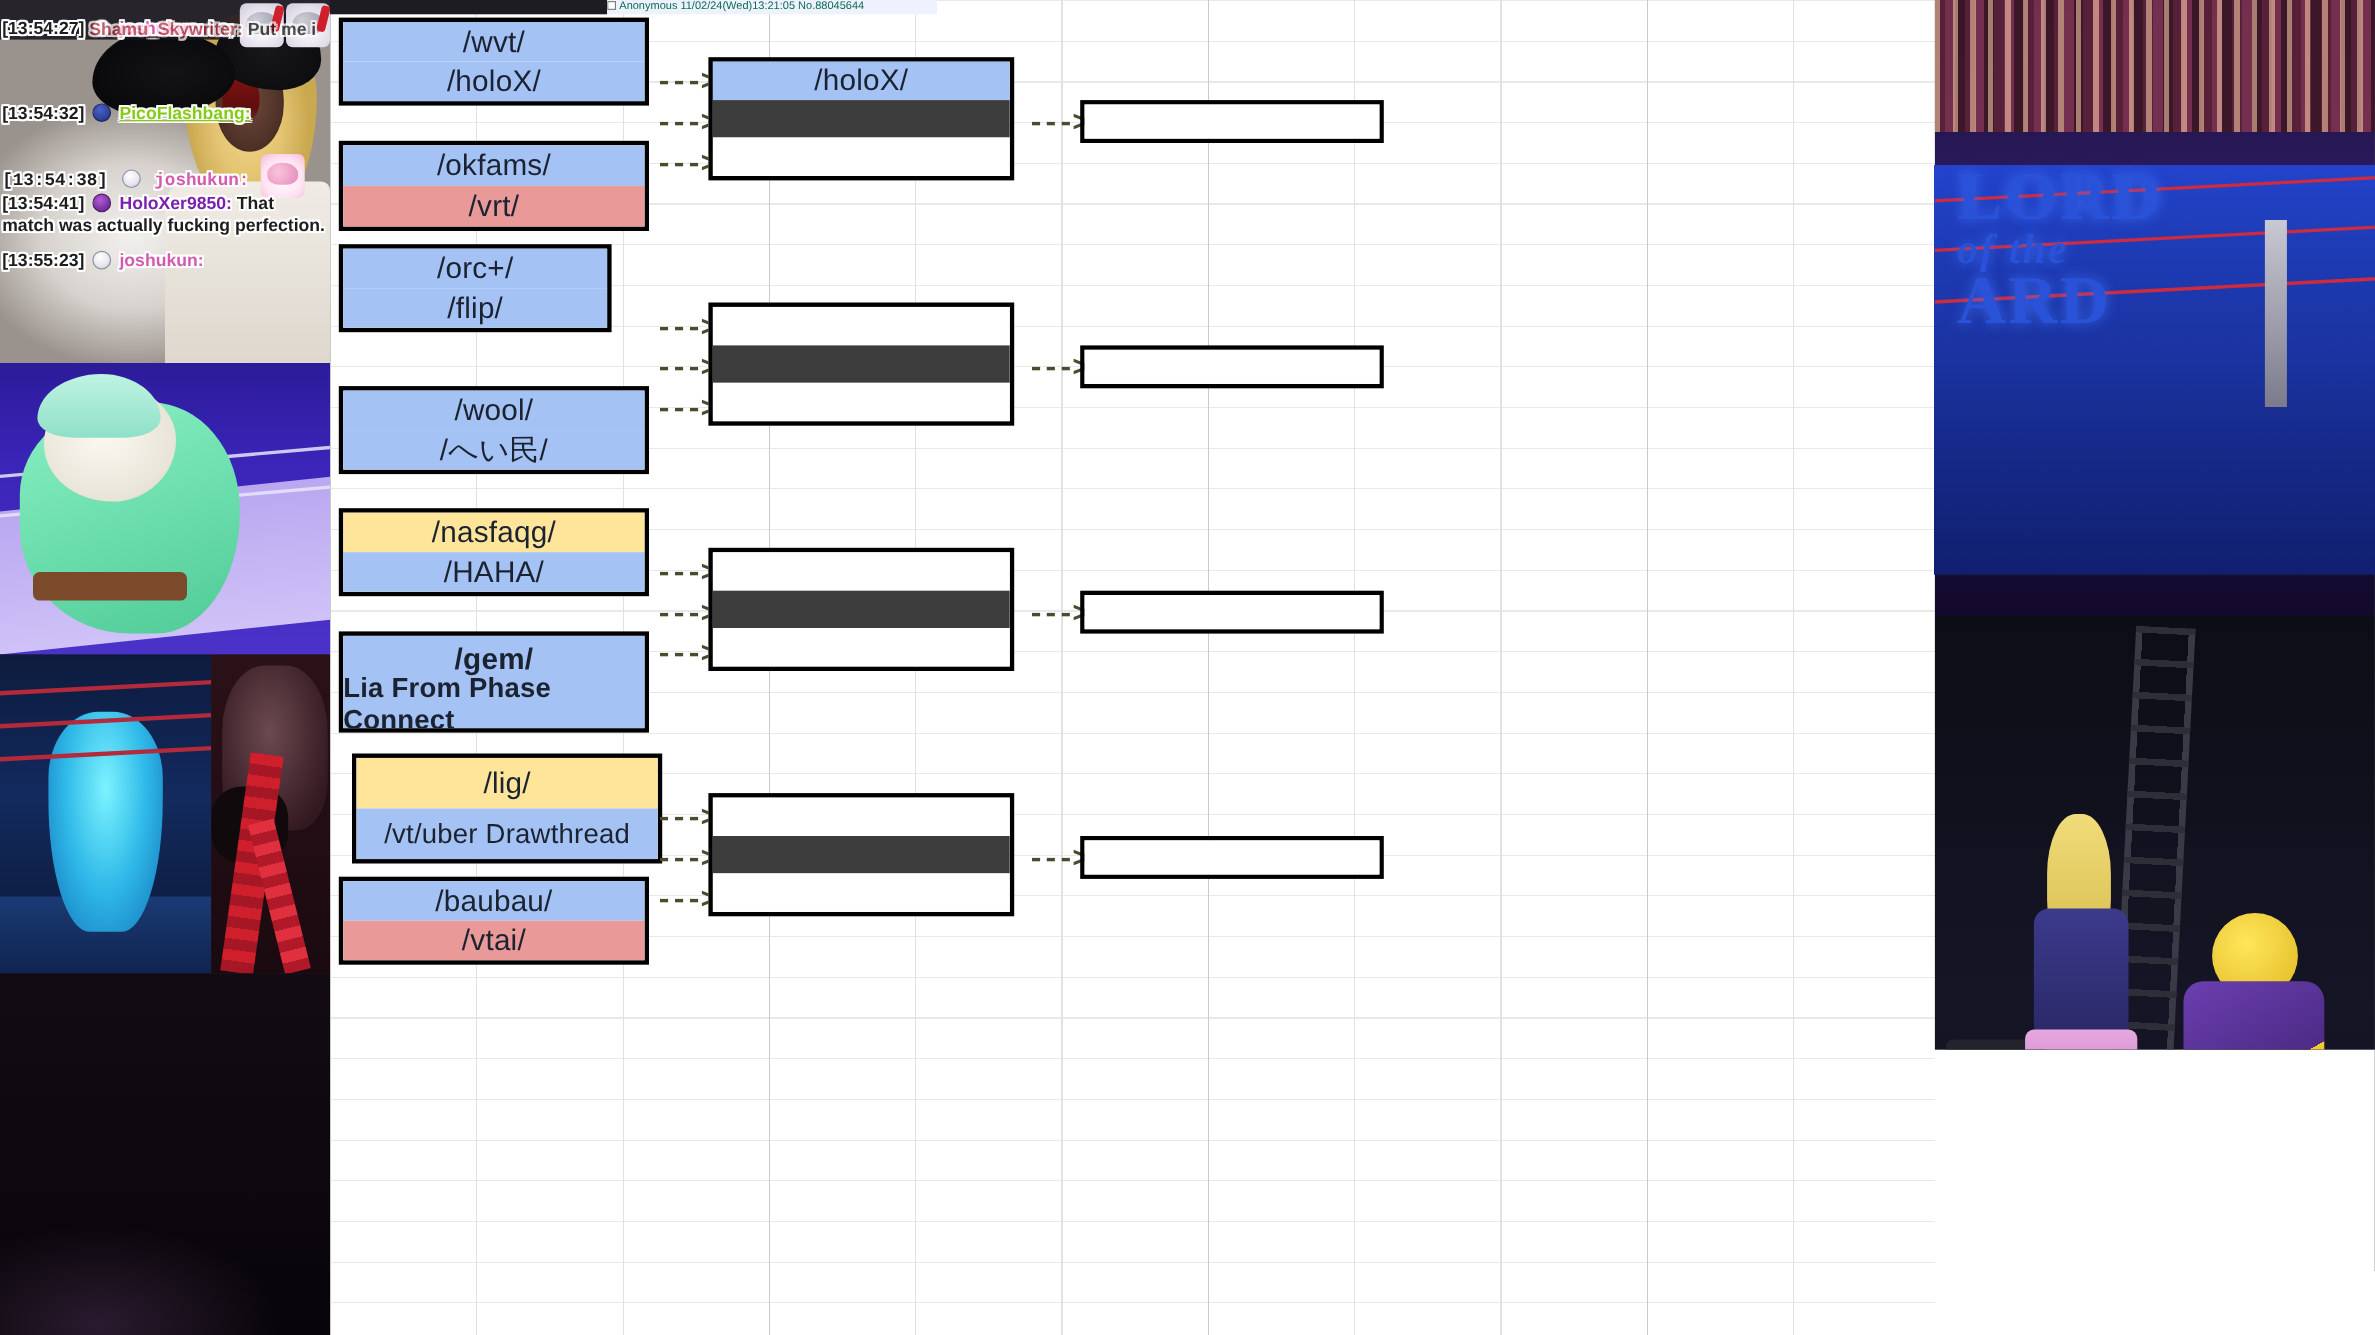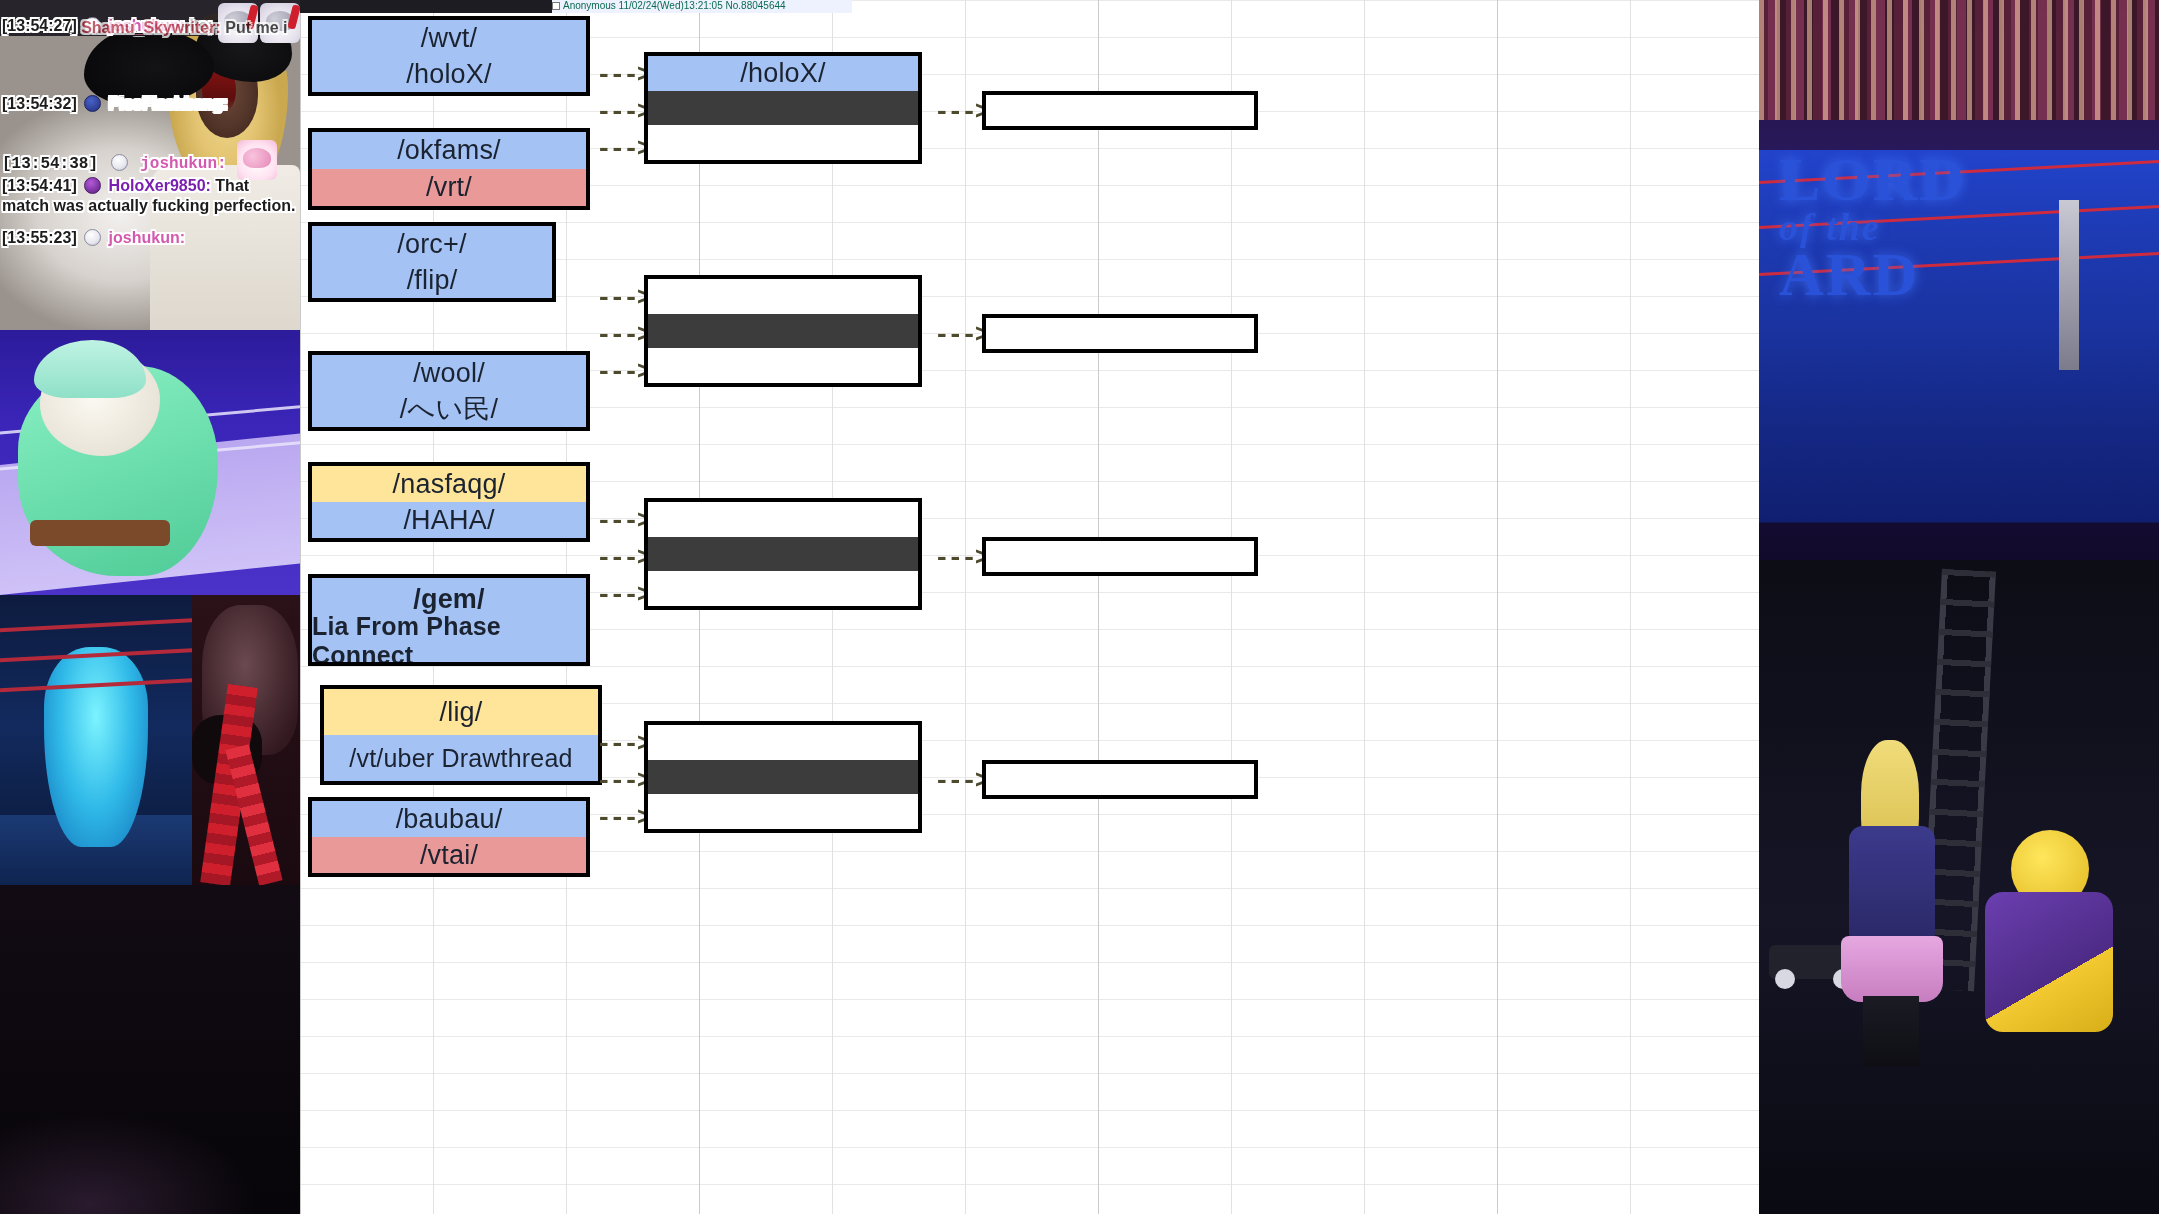--- a/index.html
+++ b/index.html
@@ -173,21 +173,21 @@
   }
   .chat-ts { color: #1d1d1d; font-weight: bold; }
   .chat-badge {
     display:inline-block; width:17px; height:17px; vertical-align:-3px;
     margin: 0 3px; border-radius: 50%;
   }
   .badge-ice { background: radial-gradient(circle at 40% 32%, #ffffff 0%, #e6e6ee 60%, #b9b9cc 100%); border:1px solid #8c8ca0;}
   .badge-blue{ background: radial-gradient(circle at 40% 32%, #4a63c8 0%, #2a3a90 75%); border:1px solid #1b2560;}
   .badge-purp{ background: radial-gradient(circle at 40% 32%, #b55ad8 0%, #6f2c96 75%); border:1px solid #4a1a66;}
   .chat-name-pink  { color:#d45ab0; }
-  .chat-name-dark  { color:#ffffff; }
+  .chat-name-dark  { color:#84cc16;text-decoration:underline; }
   .chat-name-purple{ color:#7a1fb0; }
   .chat-msg { color:#1d1d1d; font-weight:bold; }
 
   #chat-top-strip {
     position:absolute; left:0; top:0; width:300px; height:36px;
     background: rgba(24,20,30,.88);
   }
   .chat-emote {
     display:inline-block; width:40px; height:40px; vertical-align:-12px;
     margin: 0 1px;
@@ -262,21 +262,21 @@
     letter-spacing: -2px;
     white-space: nowrap;
     user-select:none;
   }
 
   
   .box-empty { position:absolute; border:4px solid #000; background:#fff; }
 
   
   #right-panel {
-    position:absolute; left:1759px; top:0; width:400px; height:1214px;
+    position:absolute; left:1759px; top:0; width:400px; height:954px;
     overflow:hidden; background:#0a0a14;
   }
   #rv-a {
     position:absolute; left:0; top:0; width:400px; height:560px;
     background: linear-gradient(180deg, #1c0f3a 0%, #2b1a5e 30%, #120a2c 100%);
     overflow:hidden;
   }
   #rv-a .crowd {
     position:absolute; left:0; top:0; width:400px; height:120px;
     background:

